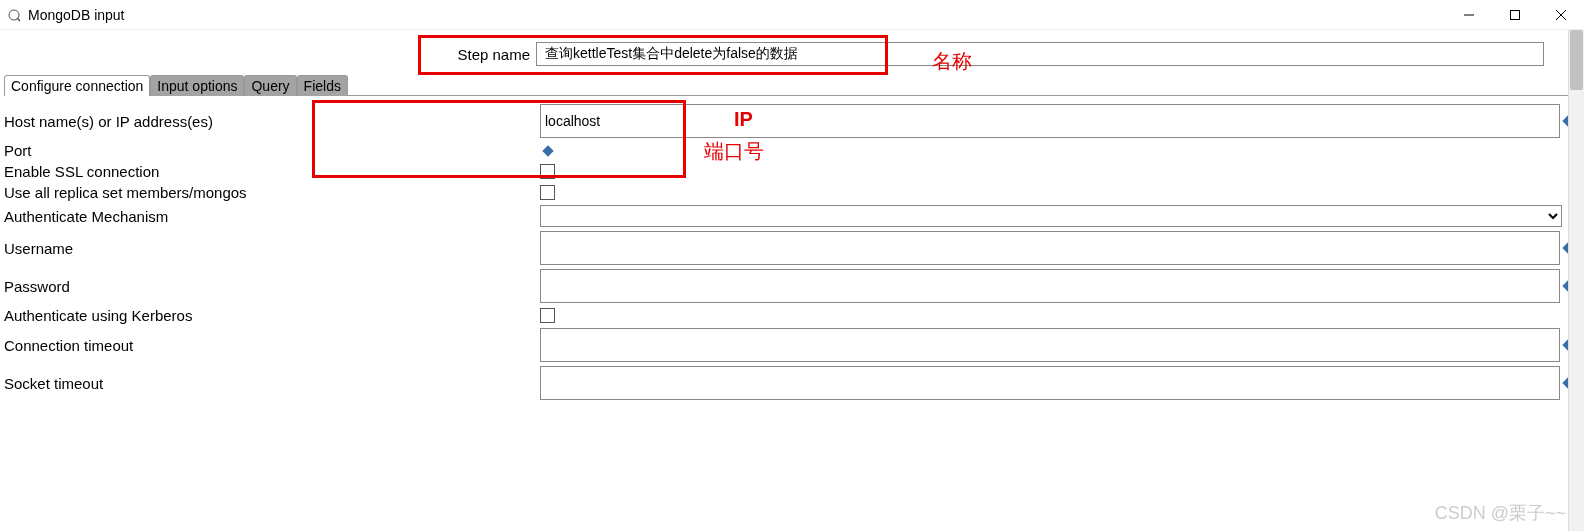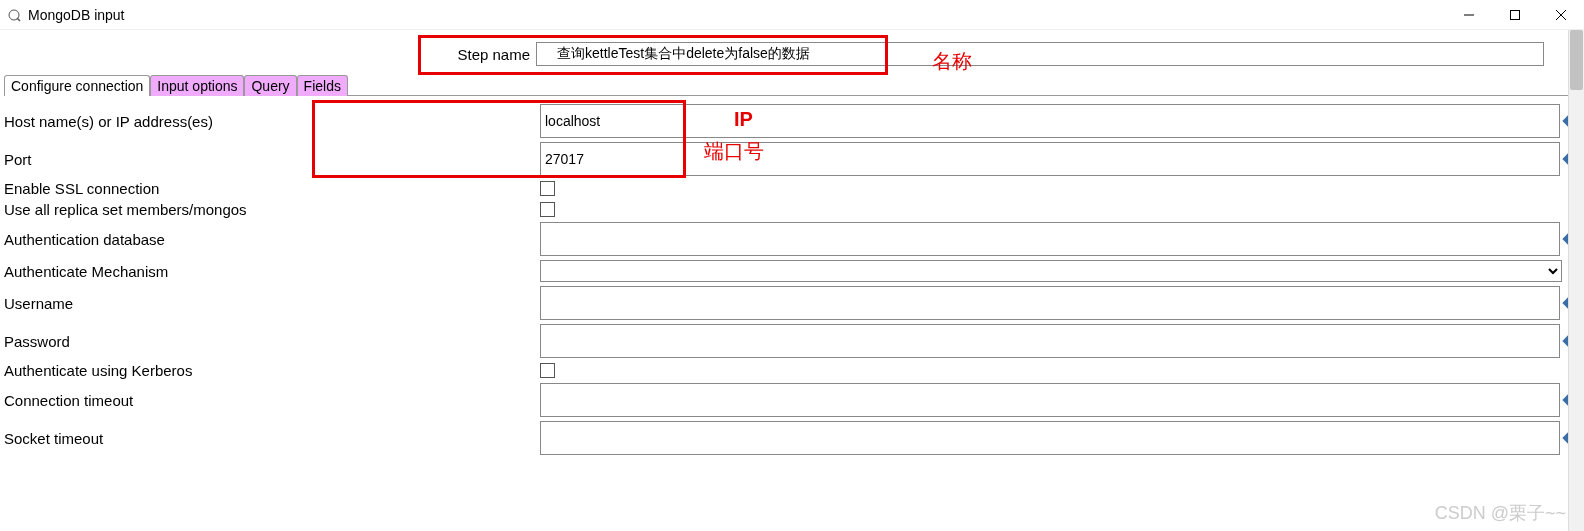--- a/index.html
+++ b/index.html
@@ -4,23 +4,23 @@
   <style>
     * { box-sizing: border-box; margin: 0; padding: 0; }
     body { font-family: "Segoe UI", Tahoma, sans-serif; font-size: 14px; background: #fff; width: 1584px; height: 531px; position: relative; overflow: hidden; }
     .titlebar { display: flex; align-items: center; height: 30px; padding: 0 0 0 6px; border-bottom: 1px solid #eee; }
     .titlebar-icon { width: 16px; height: 16px; margin-right: 6px; display: flex; align-items: center; justify-content: center; }
     .titlebar-title { flex: 1; font-size: 14px; }
     .win-controls { display: flex; }
     .win-btn { width: 46px; height: 30px; display: flex; align-items: center; justify-content: center; font-size: 14px; }
     .step-row { display: flex; align-items: center; margin: 12px 0 8px 0; }
     .step-label { width: 536px; text-align: right; padding-right: 6px; font-size: 15px; }
-    .step-input { flex: 1; height: 24px; border: 1px solid #888; padding: 2px 20px; font-size: 14px; margin-right: 40px; }
+    .step-input { flex: 1; height: 24px; border: 1px solid #888; padding: 2px 8px; font-size: 14px; margin-right: 40px; }
     .tabs { display: flex; padding-left: 4px; }
-    .tab { padding: 2px 6px; border: 1px solid #999; border-bottom: none; background: #f0abfc; margin-right: 0px; font-size: 14px; border-radius: 3px 3px 0 0; position: relative; top: 1px; }
+    .tab { padding: 2px 6px; border: 1px solid #999; border-bottom: none; background: #a3a3a3; margin-right: 0px; font-size: 14px; border-radius: 3px 3px 0 0; position: relative; top: 1px; }
     .tab.active { background: #fff; z-index: 2; }
     .tab-panel { border-top: 1px solid #999; margin: 0 4px; padding-top: 8px; }
     .form-row { display: flex; align-items: center; margin-bottom: 4px; }
     .form-label { width: 536px; text-align: left; padding-right: 6px; font-size: 15px; }
     .form-input { flex: 1; height: 34px; border: 1px solid #888; padding: 1px 4px; font-size: 14px; }
     .form-select { flex: 1; height: 22px; border: 1px solid #888; font-size: 14px; background: #fff; }
     .form-chk { width: 15px; height: 15px; border: 1px solid #555; margin-left: 0; }
     .form-spacer { flex: 1; }
     .diamond { width: 12px; height: 12px; margin-left: 2px; margin-right: 6px; flex-shrink: 0; }
     .diamond svg { display: block; }
@@ -80,49 +80,39 @@
     <input class="form-input" value="localhost" style="">
     <span class="diamond">
         <svg width="12" height="12">
           <rect x="2" y="2" width="8" height="8" fill="#3a6ea5" transform="rotate(45 6 6)"></rect>
         </svg>
       </span>
   </div>
 
   <div class="form-row">
     <div class="form-label">Port</div>
-    <input class="form-input" value="27017" style="">
     <span class="diamond">
         <svg width="12" height="12">
           <rect x="2" y="2" width="8" height="8" fill="#3a6ea5" transform="rotate(45 6 6)"></rect>
         </svg>
       </span>
   </div>
 
   <div class="form-row">
     <div class="form-label">Enable SSL connection</div>
     <div class="form-chk"></div>
     <div class="form-spacer"></div>
   </div>
 
   <div class="form-row">
     <div class="form-label">Use all replica set members/mongos</div>
     <div class="form-chk"></div>
     <div class="form-spacer"></div>
   </div>
 
-  <div class="form-row">
-    <div class="form-label">Authentication database</div>
-    <input class="form-input" value="" style="">
-    <span class="diamond">
-        <svg width="12" height="12">
-          <rect x="2" y="2" width="8" height="8" fill="#3a6ea5" transform="rotate(45 6 6)"></rect>
-        </svg>
-      </span>
-  </div>
 
   <div class="form-row">
     <div class="form-label">Authenticate Mechanism</div>
     <select class="form-select"></select>
     <span style="width:18px"></span>
   </div>
 
   <div class="form-row">
     <div class="form-label">Username</div>
     <input class="form-input" value="" style="">

